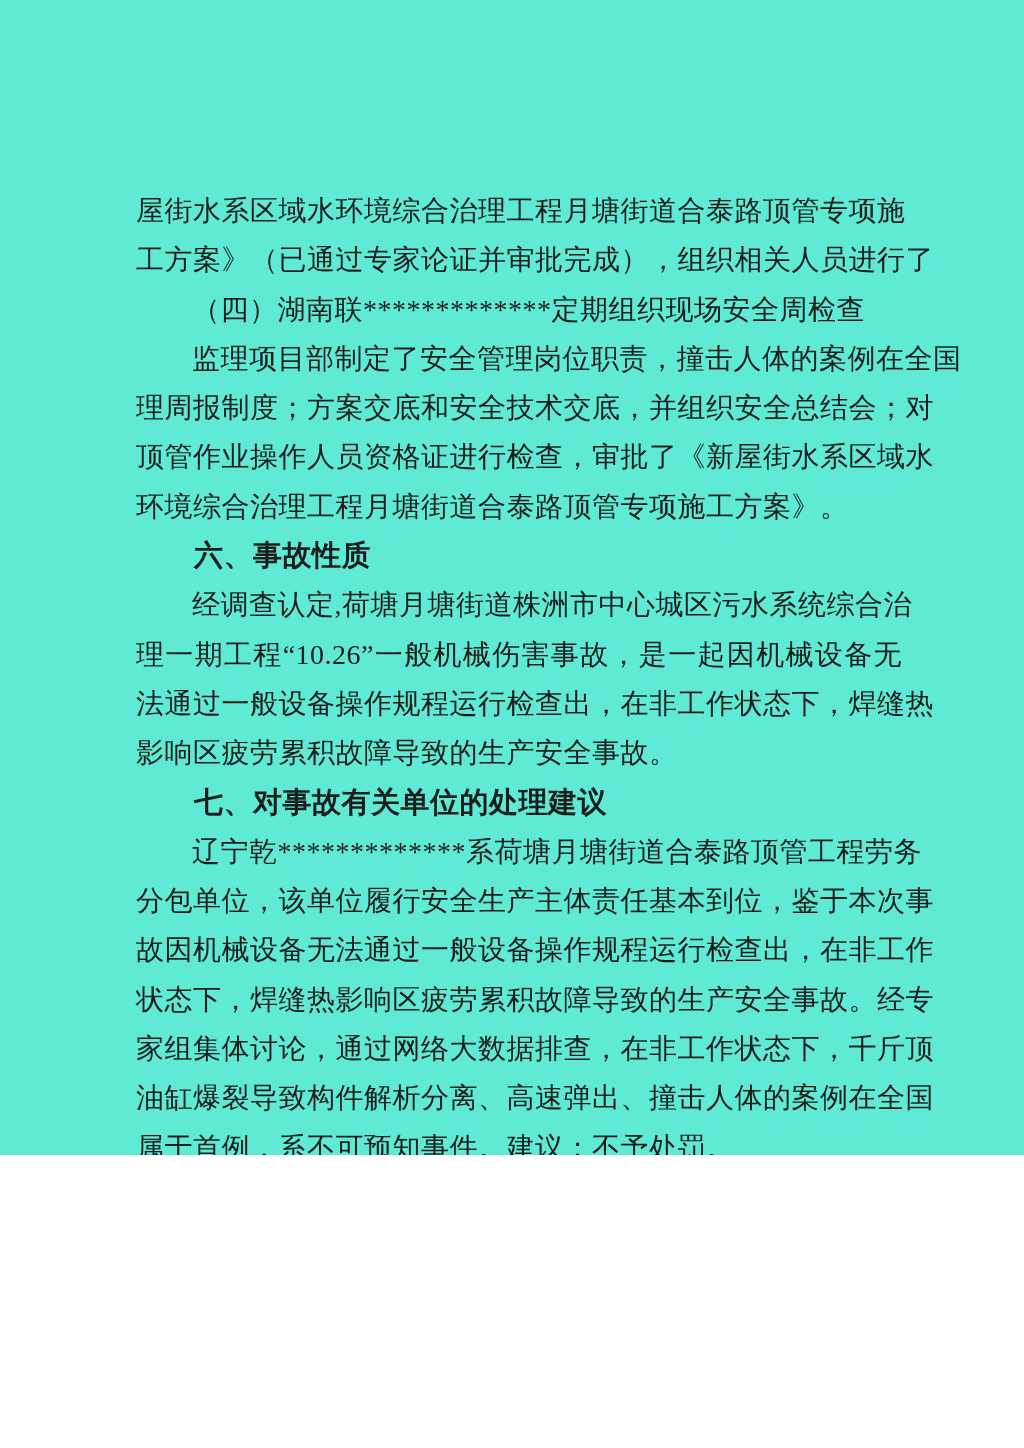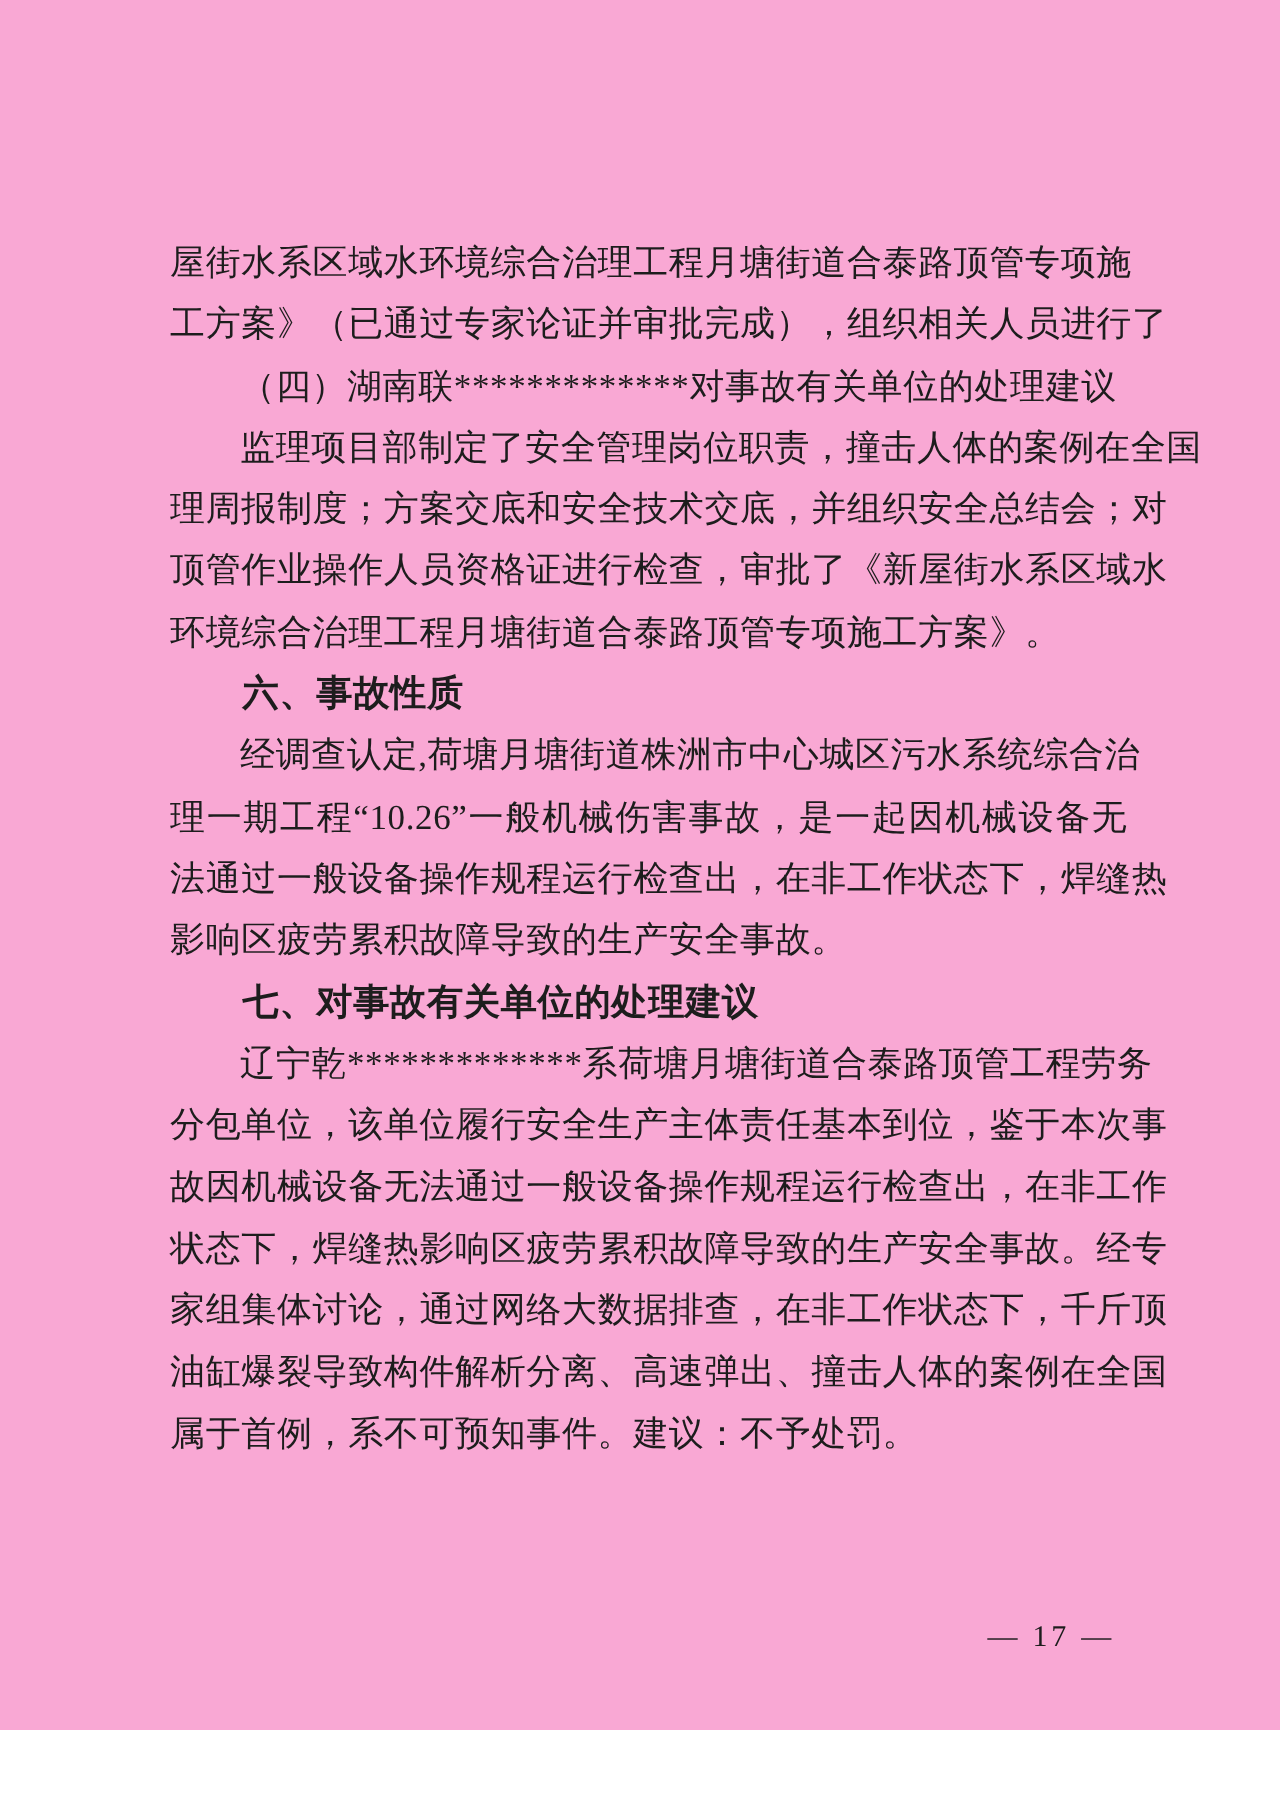--- a/index.html
+++ b/index.html
@@ -3,22 +3,22 @@
 <meta charset="utf-8">
 <style>
   html, body {
     margin: 0;
     padding: 0;
     background: #ffffff;
   }
   .page {
     position: relative;
     width: 1024px;
-    height: 1384px;
-    background: #f9a8d4;
+    height: 1155px;
+    background: #5eead4;
     overflow: hidden;
     font-family: "Liberation Serif", serif;
     color: #1d1d1d;
   }
   .content {
     position: absolute;
     left: 136px;
     top: 186px;
     width: 766px;
   }
@@ -57,21 +57,21 @@
     color: #1d1d1d;
   }
 </style>
 </head>
 <body>
 
 <div class="page">
   <div class="content">
     <div class="line">屋街水系区域水环境综合治理工程月塘街道合泰路顶管专项施</div>
     <div class="line">工方案》（已通过专家论证并审批完成），组织相关人员进行了</div>
-    <div class="line end ind">（四）湖南联*************对事故有关单位的处理建议</div>
+    <div class="line end ind">（四）湖南联*************定期组织现场安全周检查</div>
     <div class="line ind">监理项目部制定了安全管理岗位职责，撞击人体的案例在全国</div>
     <div class="line">理周报制度；方案交底和安全技术交底，并组织安全总结会；对</div>
     <div class="line">顶管作业操作人员资格证进行检查，审批了《新屋街水系区域水</div>
     <div class="line end">环境综合治理工程月塘街道合泰路顶管专项施工方案》。</div>
     <div class="line head ind">六、事故性质</div>
     <div class="line ind">经调查认定,荷塘月塘街道株洲市中心城区污水系统综合治</div>
     <div class="line">理一期工程“10.26”一般机械伤害事故，是一起因机械设备无</div>
     <div class="line">法通过一般设备操作规程运行检查出，在非工作状态下，焊缝热</div>
     <div class="line end">影响区疲劳累积故障导致的生产安全事故。</div>
     <div class="line head ind">七、对事故有关单位的处理建议</div>

